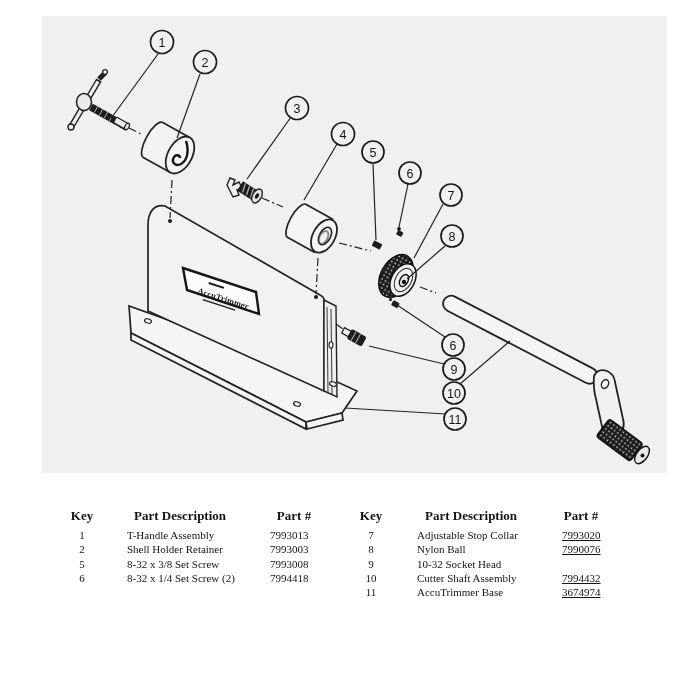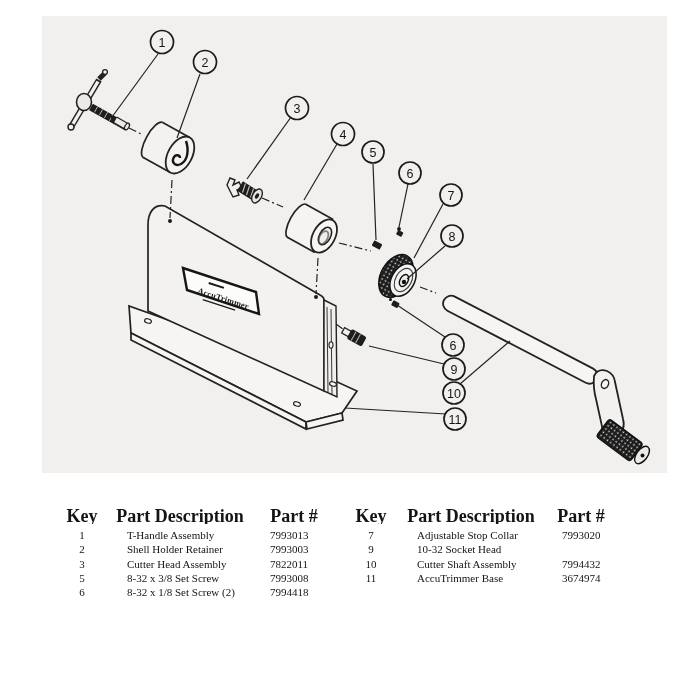--- a/index.html
+++ b/index.html
@@ -1,33 +1,33 @@
 <!DOCTYPE html>
 <html><head>
 <meta charset="utf-8">
 <style>
   html,body{margin:0;padding:0;background:#ffffff;}
   .page{position:relative;width:700px;height:700px;background:#ffffff;overflow:hidden;
         font-family:"Liberation Serif",serif;}
   svg{position:absolute;top:0;left:0;}
   .tbl{position:absolute;color:#141414;}
   .r{white-space:nowrap;height:14.3px;line-height:14.3px;font-size:11px;}
-  .hdr{height:16px;line-height:16px;font-size:18px;font-weight:bold;}
+  .hdr{height:16px;line-height:16px;font-size:13px;font-weight:bold;}
   .c{display:inline-block;vertical-align:top;overflow:hidden;}
   
   .lt .k{width:48px;text-align:center;}
   .lt .d{width:127px;padding-left:21px;}
   .lt .p{width:64px;padding-left:16px;}
   .lt .hk{width:48px;text-align:center;}
   .lt .hd{width:148px;text-align:center;padding-left:0;}
   .lt .hp{width:80px;text-align:center;padding-left:0;}
   
   .rt .k{width:50px;text-align:center;}
   .rt .d{width:129px;padding-left:21px;}
-  .rt .p{width:60px;padding-left:16px;}
+  .rt .p{width:60px;padding-left:16px;text-decoration:underline;}
   .rt .hk{width:50px;text-align:center;}
   .rt .hd{width:150px;text-align:center;padding-left:0;}
   .rt .hp{width:70px;text-align:center;padding-left:0;}
   .callout-txt{font-family:"Liberation Sans",sans-serif;font-size:12.5px;fill:#161616;}
   .plate-txt{font-family:"Liberation Serif",serif;font-size:8.5px;font-weight:bold;fill:#191919;letter-spacing:.2px;}
 </style>
 </head>
 <body>
 
 <div class="page">
@@ -231,29 +231,29 @@
   </g>
 </svg>
 
 <div class="tbl lt" style="left:58px;top:508px;">
   <div class="r hdr">
     <span class="c hk">Key</span><span class="c hd">Part Description</span><span class="c hp">Part #</span>
   </div>
   <div style="height:4px"></div>
   <div class="r"><span class="c k">1</span><span class="c d">T-Handle Assembly</span><span class="c p">7993013</span></div>
   <div class="r"><span class="c k">2</span><span class="c d">Shell Holder Retainer</span><span class="c p">7993003</span></div>
-  <div class="r"><span class="c k">3</span><span class="c d">Cutter Head Assembly</span><span class="c p">7822011</span></div>
   <div class="r"><span class="c k">5</span><span class="c d">8-32 x 3/8 Set Screw</span><span class="c p">7993008</span></div>
-  <div class="r"><span class="c k">6</span><span class="c d">8-32 x 1/8 Set Screw (2)</span><span class="c p">7994418</span></div>
+  <div class="r"><span class="c k">6</span><span class="c d">8-32 x 1/4 Set Screw (2)</span><span class="c p">7994418</span></div>
 </div>
 
 <div class="tbl rt" style="left:346px;top:508px;">
   <div class="r hdr">
     <span class="c hk">Key</span><span class="c hd">Part Description</span><span class="c hp">Part #</span>
   </div>
   <div style="height:4px"></div>
   <div class="r"><span class="c k">7</span><span class="c d">Adjustable Stop Collar</span><span class="c p">7993020</span></div>
+  <div class="r"><span class="c k">8</span><span class="c d">Nylon Ball</span><span class="c p">7990076</span></div>
   <div class="r"><span class="c k">9</span><span class="c d">10-32 Socket Head</span><span class="c p"></span></div>
   <div class="r"><span class="c k">10</span><span class="c d">Cutter Shaft Assembly</span><span class="c p">7994432</span></div>
   <div class="r"><span class="c k">11</span><span class="c d">AccuTrimmer Base</span><span class="c p">3674974</span></div>
 </div>
 
 </div>
 
 </body></html>

